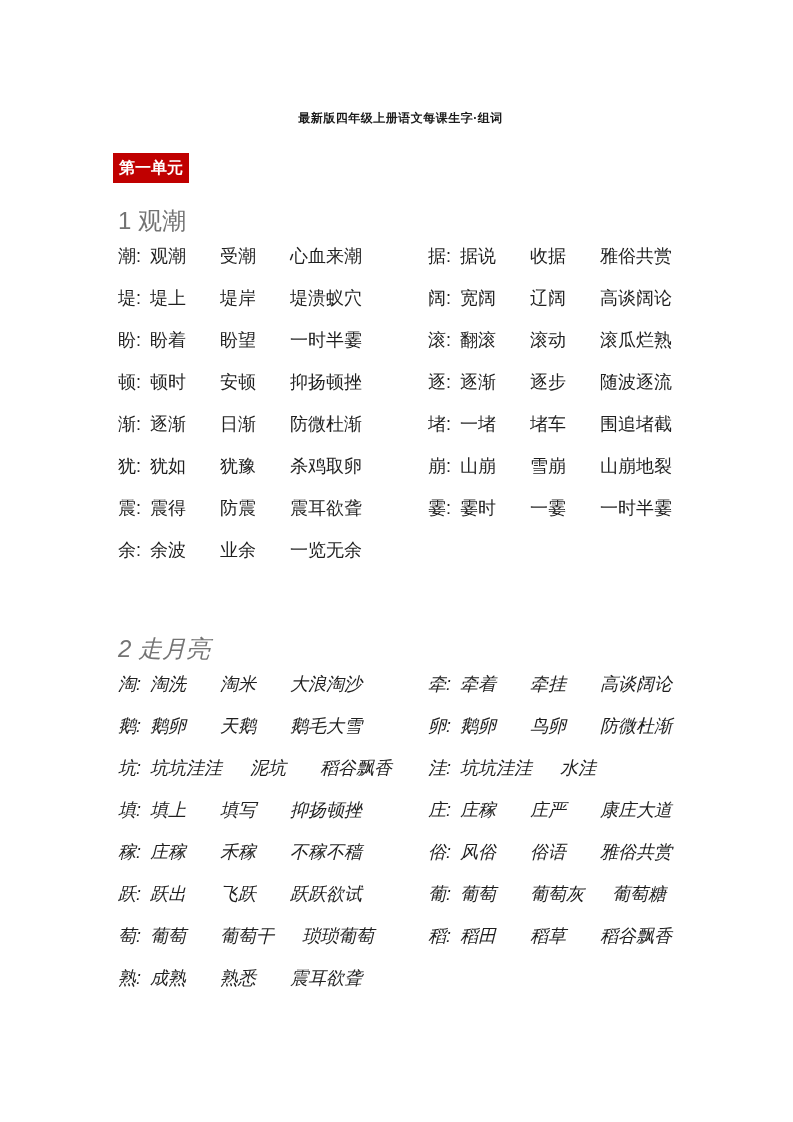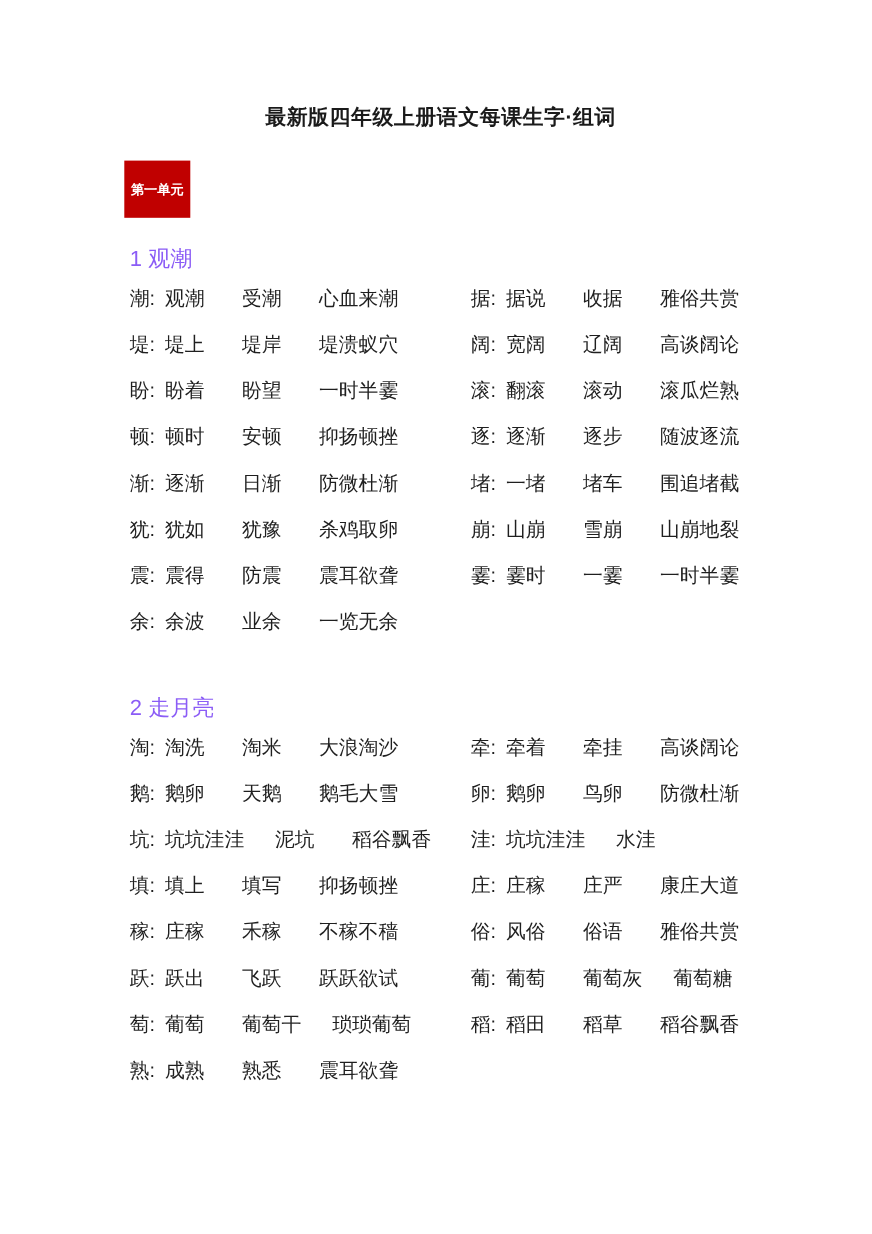--- a/index.html
+++ b/index.html
@@ -14,48 +14,49 @@
     color: #1f1f1f;
     overflow: hidden;
   }
   .page {
     box-sizing: border-box;
     width: 793px;
     height: 1122px;
     padding: 94px 110px 0 118px;
   }
   .doc-title {
-    font-size: 19px;
+    font-size: 12px;
     font-weight: bold;
     text-align: center;
-    margin: 0 0 26px 0;
+    margin: 16px 0 26px 0;
     color: #1a1a1a;
     letter-spacing: 0.5px;
   }
   .unit-badge {
     display: inline-block;
-    font-size: 12px;
+    font-size: 16px;
     font-weight: bold;
-    padding: 15px 6px;
+    padding: 4px 6px;
     margin-left: -5px;
     line-height: 22px;
     font-family: Liberation Serif, serif;
   }
   .lesson {
     margin-top: 24px;
   }
   .lesson + .lesson {
-    margin-top: 44px;
+    margin-top: 64px;
+    font-style: italic;
   }
   .lesson-heading {
-    font-size: 20px;
+    font-size: 24px;
     height: 28px;
     line-height: 28px;
     margin-bottom: 0;
-    color: #8b5cf6;
+    color: #737373;
   }
   .word-row {
     display: flex;
     height: 42px;
     align-items: center;
     font-size: 18px;
     white-space: nowrap;
   }
   .entry {
     display: flex;

